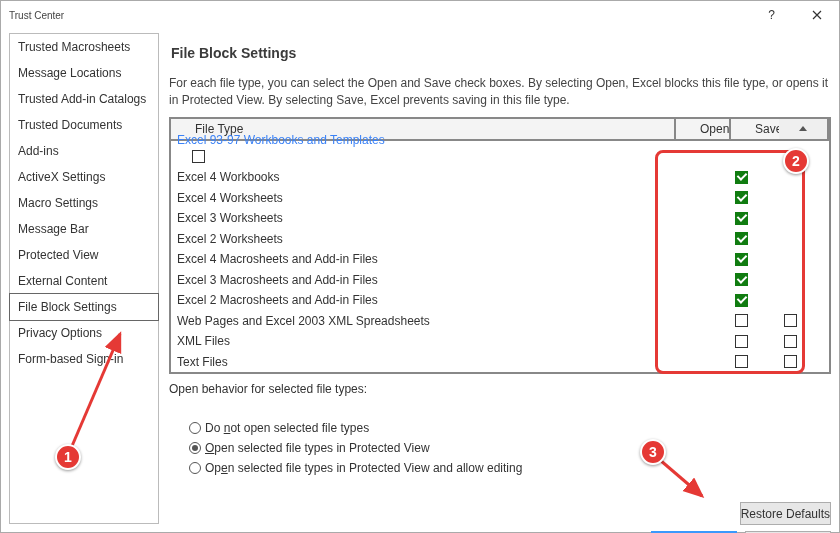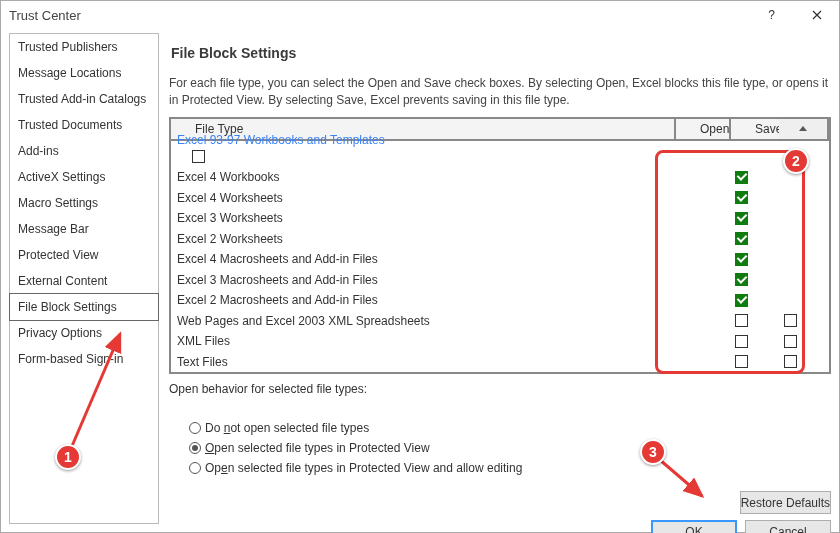--- a/index.html
+++ b/index.html
@@ -1,19 +1,19 @@
 <!DOCTYPE html>
 <html><head>
 <meta charset="utf-8">
 <style>
 *{box-sizing:border-box;margin:0;padding:0;font-family:"Segoe UI",Tahoma,sans-serif;font-size:12px;color:#333}
 body{background:#fff;width:840px;height:533px;position:relative;overflow:hidden}
 .win{border:1px solid #aaa;width:840px;height:533px;background:#fff;position:relative}
 .titlebar{height:28px;display:flex;align-items:center;padding:0 0 0 8px}
-.titlebar .title{flex:1;font-size:13px;color:#444}
+.titlebar .title{flex:1;font-size:10px;color:#444}
 .winbtn{width:45px;height:28px;display:flex;align-items:center;justify-content:center;color:#333}
 .body{display:flex;height:calc(100% - 28px);padding:4px 8px 8px 8px;gap:10px}
 .sidebar{width:150px;border:1px solid #bbb;background:#fff;padding:0}
 .sidebar .item{padding:6px 8px;cursor:pointer}
 .sidebar .item.sel{border:1px solid #666;margin:-1px}
 .main{flex:1;display:flex;flex-direction:column}
 h2{font-size:14px;color:#3b3b3b;font-weight:600;margin:12px 0 14px 2px}
 .desc{color:#444;margin-bottom:8px;line-height:1.4}
 .grid{border:2px solid #888;position:relative}
 .hdr{display:flex;background:#f4f4f4;border-bottom:2px solid #888}
@@ -32,21 +32,21 @@
 .row .c-sb{width:18px}
 .cb{width:13px;height:13px;border:1px solid #333;background:#fff;display:inline-block}
 .cb.on{background:#107c10;border-color:#107c10;position:relative}
 .cb.on::after{content:"";position:absolute;left:2.5px;top:-0.5px;width:4px;height:7px;border:solid #fff;border-width:0 2px 2px 0;transform:rotate(45deg)}
 .cut{color:#3b82f6;margin-top:-8px}
 .beh{margin-top:8px}
 .beh-lbl{margin-bottom:22px}
 .radio{display:flex;align-items:center;gap:4px;padding:3px 0 3px 20px}
 .rd{width:12px;height:12px;border:1px solid #555;border-radius:50%;display:inline-block;position:relative}
 .rd.on::after{content:"";position:absolute;left:2px;top:2px;width:6px;height:6px;background:#555;border-radius:50%}
-.btns{display:flex;justify-content:flex-end;gap:8px;margin-top:13px}
+.btns{display:flex;justify-content:flex-end;gap:8px;margin-top:24px}
 .btn{min-width:86px;height:23px;background:#e7e7e7;border:1px solid #adadad;display:flex;align-items:center;justify-content:center;cursor:pointer}
 .btn.def{border:2px solid #3b99fc}
 .ann{position:absolute;width:26px;height:26px;background:#e53935;border:2px solid #fff;border-radius:50%;color:#fff;font-weight:700;font-size:14px;display:flex;align-items:center;justify-content:center;z-index:20;box-shadow:0 1px 3px rgba(0,0,0,.4)}
 .redbox{position:absolute;border:3px solid #e53935;border-radius:8px;z-index:15;pointer-events:none}
 .u{text-decoration:underline}
 svg.arrow{position:absolute;z-index:18;pointer-events:none}
 .tri{border-left:4px solid transparent;border-right:4px solid transparent}
 </style>
 </head>
 <body>
@@ -56,21 +56,21 @@
     <div class="title">Trust Center</div>
     <div class="winbtn">?</div>
     <div class="winbtn">
       <svg width="10" height="10" viewBox="0 0 10 10">
           <path d="M1 1 L9 9 M9 1 L1 9" stroke="#333" stroke-width="1.2"></path>
         </svg>
     </div>
   </div>
   <div class="body">
     <div class="sidebar" id="sidebar">
-        <div class="item">Trusted Publishers</div>
+        <div class="item">Trusted Macrosheets</div>
         <div class="item">Message Locations</div>
         <div class="item">Trusted Add-in Catalogs</div>
         <div class="item">Trusted Documents</div>
         <div class="item">Add-ins</div>
         <div class="item">ActiveX Settings</div>
         <div class="item">Macro Settings</div>
         <div class="item">Message Bar</div>
         <div class="item">Protected View</div>
         <div class="item">External Content</div>
         <div class="item sel">File Block Settings</div>

